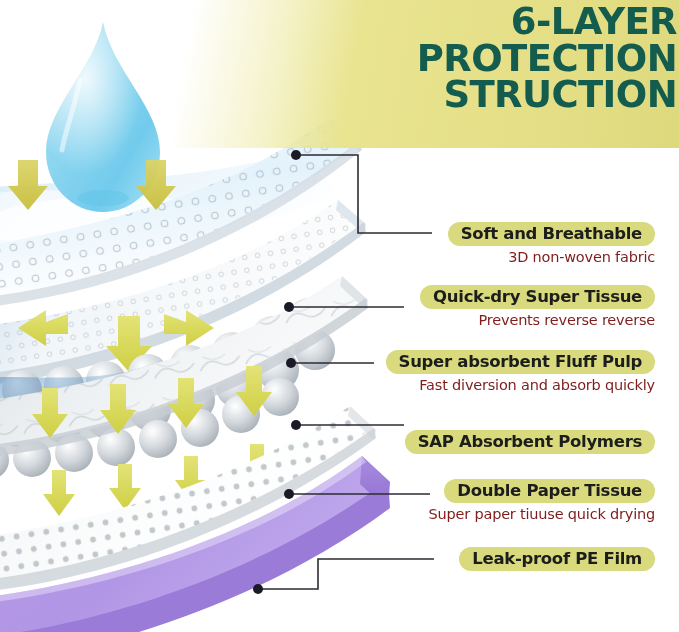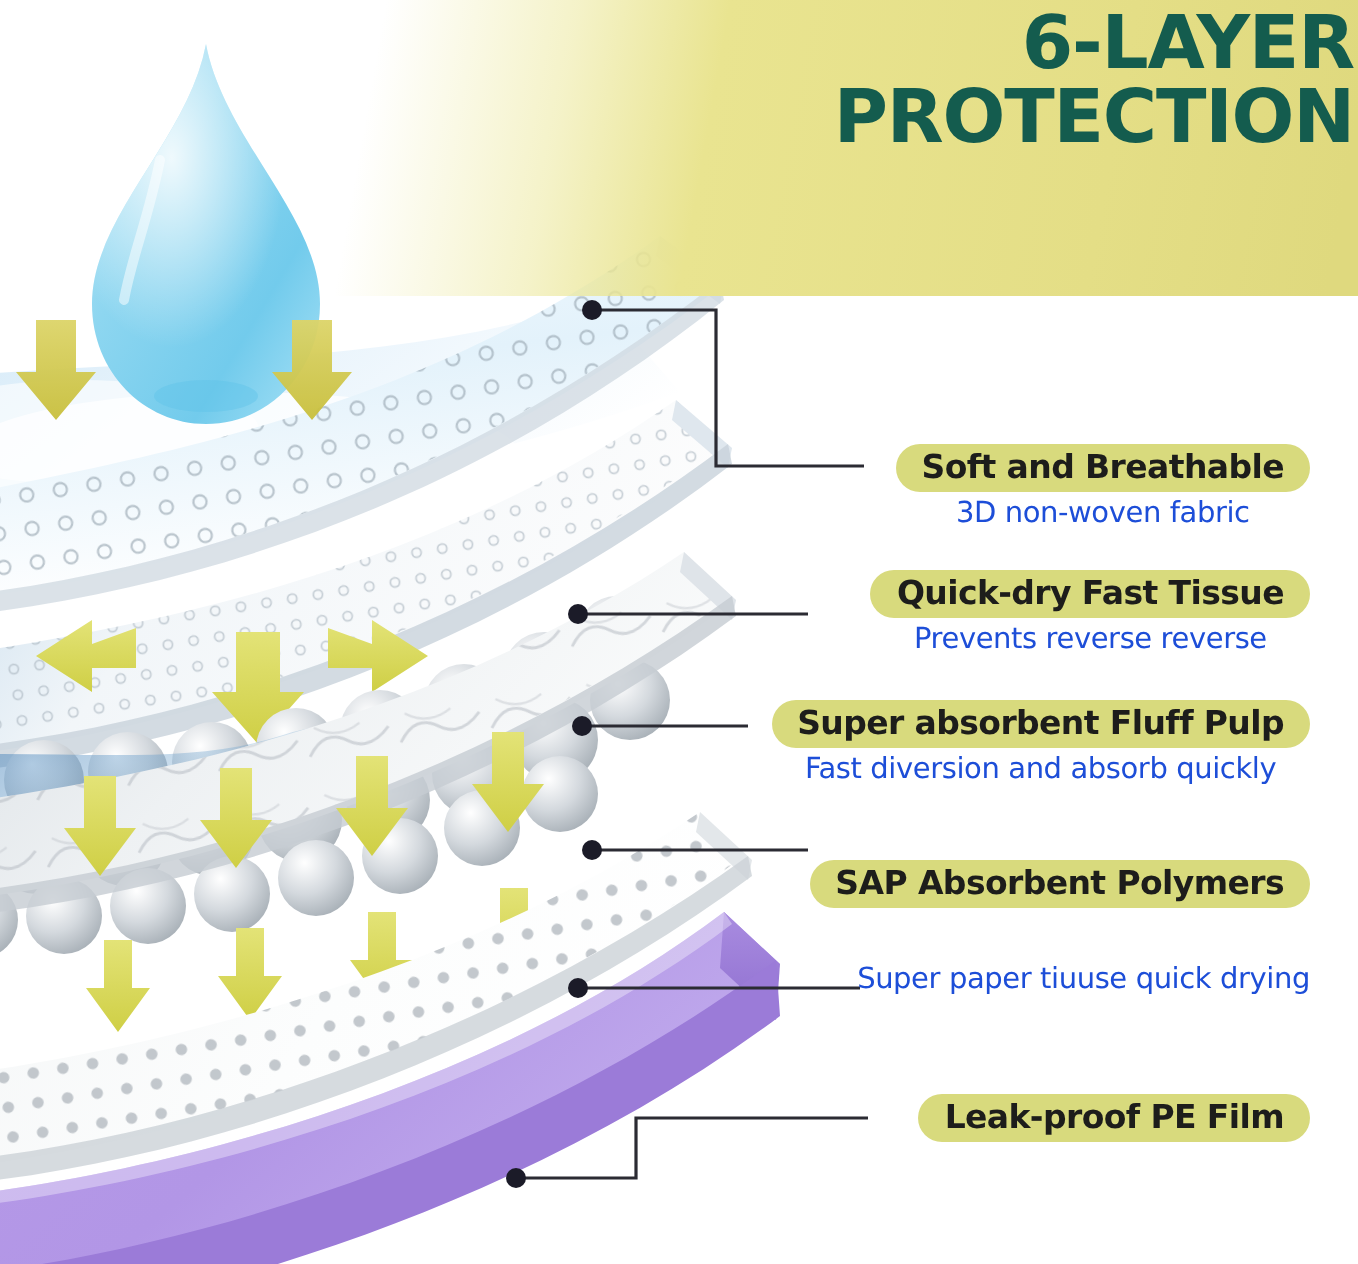--- a/index.html
+++ b/index.html
@@ -28,30 +28,30 @@
   .banner-title .ln{display:block;}
 
   
   .art{position:absolute;left:0;top:0;width:400px;height:632px;}
   .art svg{display:block;}
 
   
   .callouts{position:absolute;left:0;top:0;width:679px;height:632px;}
   .leaders{position:absolute;left:0;top:0;}
 
-  .callout{position:absolute;right:24px;text-align:center;}
+  .callout{position:absolute;right:24px;text-align:right;}
   .pill{
     display:inline-block;background:#d8da7d;border-radius:12px;
     padding:2px 13px 3px 13px;color:#1d1d1b;
     font-family:"DejaVu Sans",sans-serif;
     font-weight:bold;font-size:16.5px;line-height:1.18;
     letter-spacing:-0.3px;white-space:nowrap;
   }
   .sub{
-    display:block;margin-top:3px;color:#1d4ed8;
+    display:block;margin-top:3px;color:#7f1d1d;
     font-family:"DejaVu Sans",sans-serif;
     font-weight:normal;font-size:14.5px;line-height:1.18;
     letter-spacing:-0.2px;white-space:pre-line;
   }
 </style>
 </head>
 <body>
 
 <div id="stage">
 
@@ -262,20 +262,21 @@
         <path d="M-40 640 C 94 628 262 574 388 480 L 390 508 C 264 602 96 656 -40 668 Z" fill="#9b7bd8"></path>
         <path d="M-40 600 C 70 590 240 548 362 456 L 366 462 C 244 554 72 596 -40 606 Z" fill="#ffffff" opacity="0.35"></path>
       </g>
     </svg>
   </div>
 
   <div class="banner">
     <div class="banner-title">
       <span class="ln">6-LAYER</span>
       <span class="ln">PROTECTION</span>
+      <span class="ln">STRUCTION</span>
     </div>
   </div>
 
   <div class="callouts">
     <svg class="leaders" width="679" height="632" viewBox="0 0 679 632" aria-hidden="true">
       <g stroke="#2b2b33" stroke-width="1.6" fill="none">
         <path d="M296 155 H 358 V 233 H 432"></path>
         <path d="M289 307 H 404"></path>
         <path d="M291 363 H 374"></path>
         <path d="M296 425 H 404"></path>
@@ -291,34 +292,35 @@
         <circle cx="258" cy="589" r="5"></circle>
       </g>
     </svg>
 
     <div class="callout" style="top:222px">
       <span class="pill">Soft and Breathable</span>
       <span class="sub">3D non-woven fabric</span>
     </div>
 
     <div class="callout" style="top:285px">
-      <span class="pill">Quick-dry Fast Tissue</span>
+      <span class="pill">Quick-dry Super Tissue</span>
       <span class="sub">Prevents reverse reverse</span>
     </div>
 
     <div class="callout" style="top:350px">
       <span class="pill">Super absorbent Fluff Pulp</span>
       <span class="sub">Fast diversion and absorb quickly</span>
     </div>
 
     <div class="callout" style="top:430px">
       <span class="pill">SAP Absorbent Polymers</span>
     </div>
 
     <div class="callout" style="top:479px">
+      <span class="pill">Double Paper Tissue</span>
       <span class="sub">Super paper tiuuse quick drying</span>
     </div>
 
     <div class="callout" style="top:547px">
       <span class="pill">Leak-proof PE Film</span>
     </div>
   </div>
 
 </div>
 

